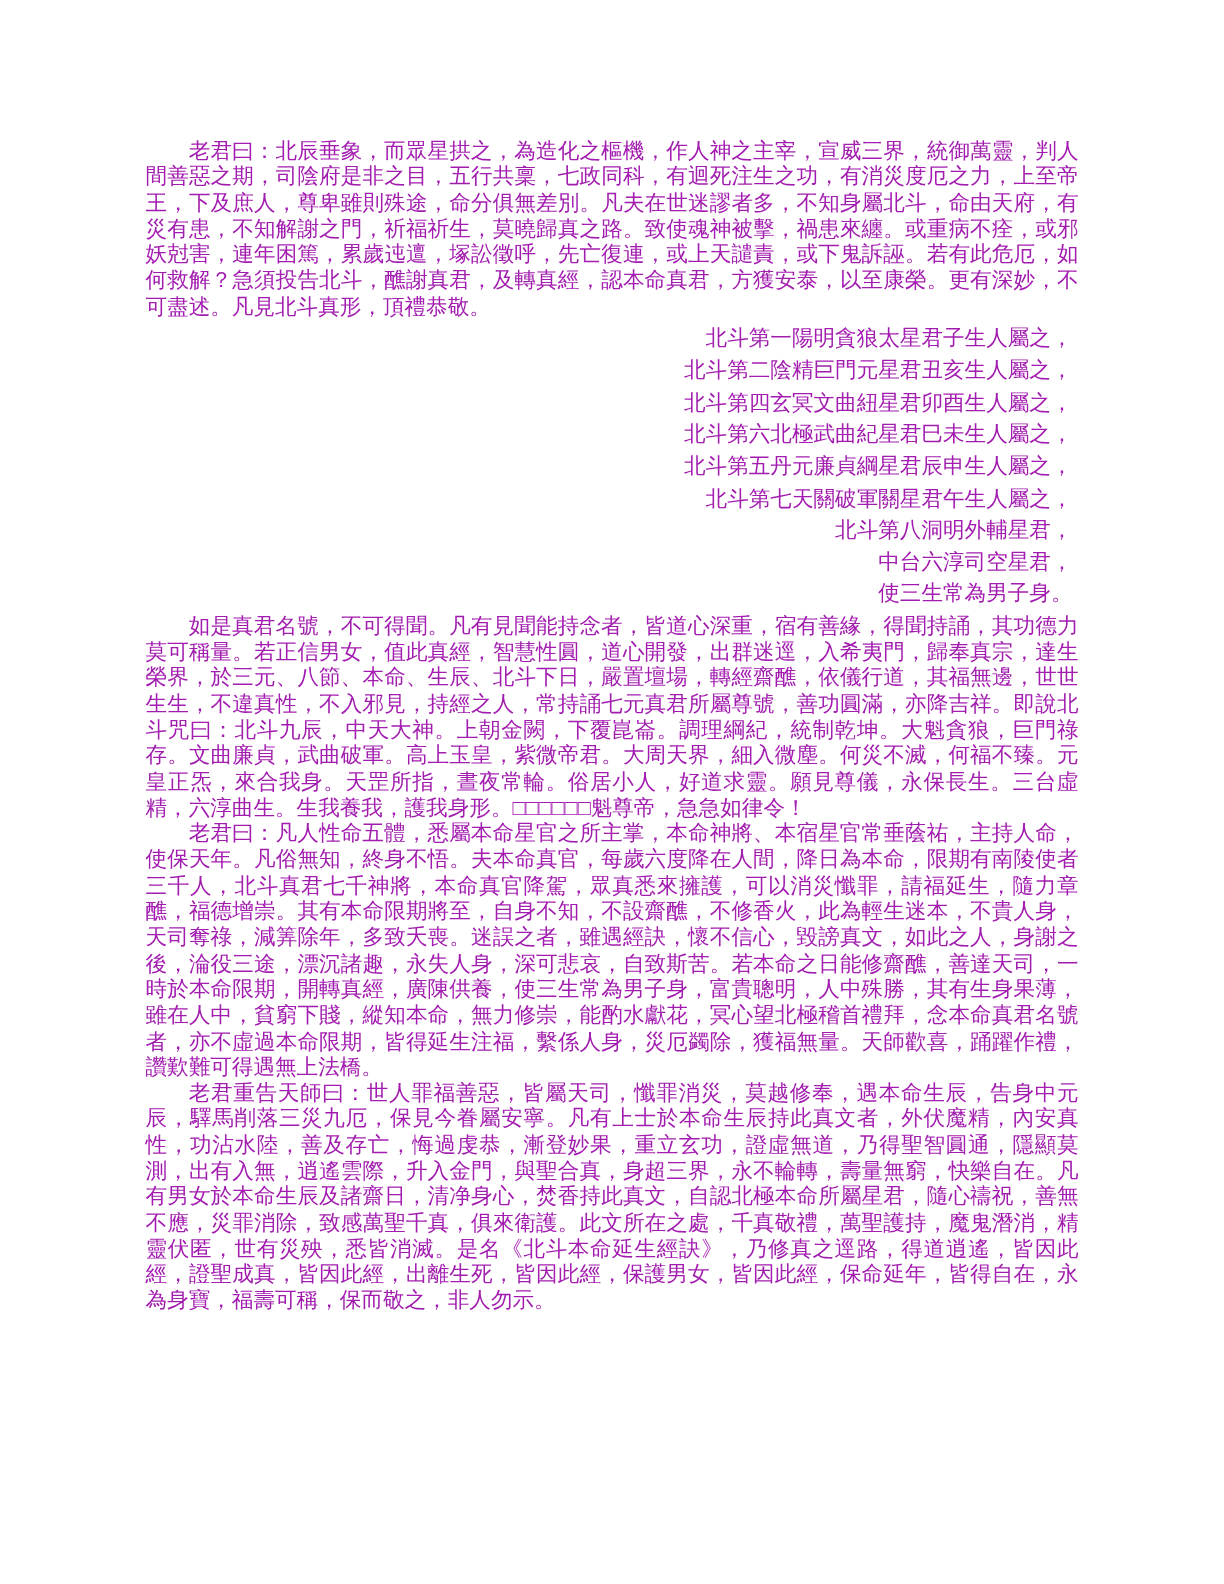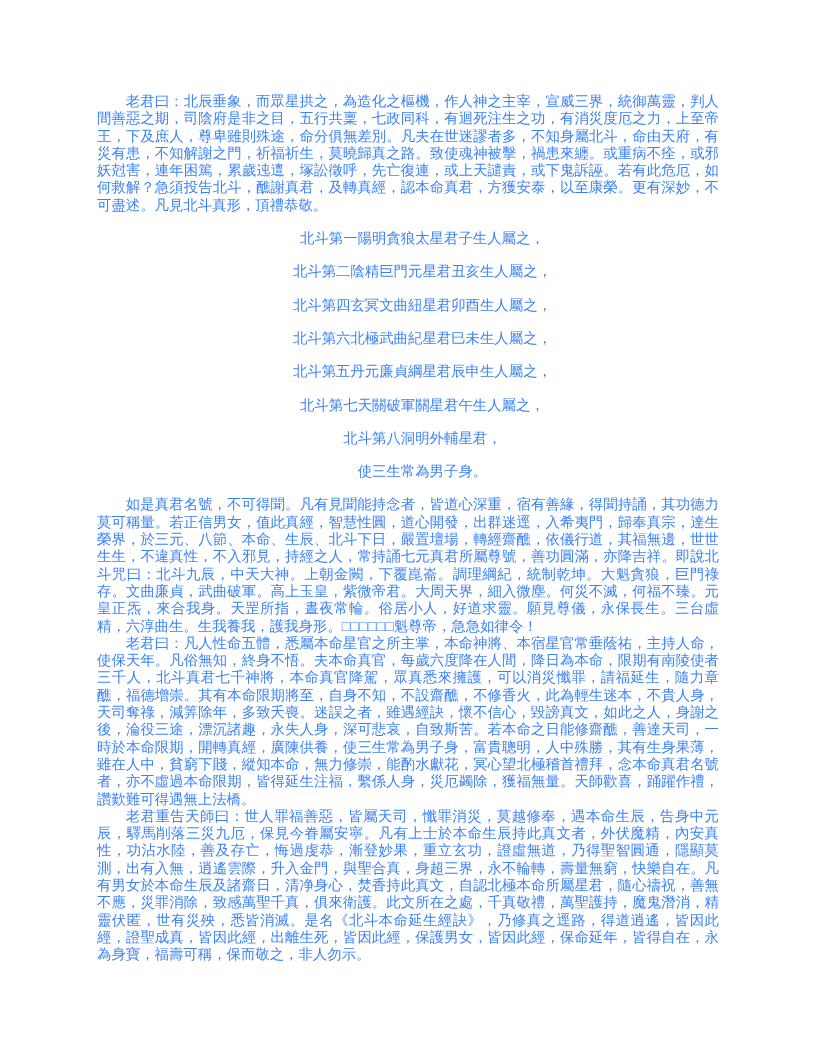--- a/index.html
+++ b/index.html
@@ -11,47 +11,48 @@
     width: 816px;
     height: 1056px;
     overflow: hidden;
   }
   .page {
     box-sizing: border-box;
     width: 816px;
     height: 1056px;
     padding: 93px 97px 40px 97px;
     background: #ffffff;
-    color: #3b82f6;
+    color: #a21caf;
     font-family: "Liberation Serif", "DejaVu Serif", serif;
     font-size: 14.4px;
     line-height: 17.3px;
   }
   .para {
     margin: 0;
     text-align: justify;
     text-indent: 2em;
     word-break: break-all;
   }
   .list-line {
-    margin: 16px;
+    margin: 4px;
     padding-left: 2em;
-    text-align: center;
+    text-align: right;
     white-space: nowrap;
   }
 </style>
 </head>
 <body>
 
 <div class="page">
   <p class="para">老君曰：北辰垂象，而眾星拱之，為造化之樞機，作人神之主宰，宣威三界，統御萬靈，判人間善惡之期，司陰府是非之目，五行共稟，七政同科，有迴死注生之功，有消災度厄之力，上至帝王，下及庶人，尊卑雖則殊途，命分俱無差別。凡夫在世迷謬者多，不知身屬北斗，命由天府，有災有患，不知解謝之門，祈福祈生，莫曉歸真之路。致使魂神被擊，禍患來纏。或重病不痊，或邪妖尅害，連年困篤，累歲迍邅，塚訟徵呼，先亡復連，或上天譴責，或下鬼訴誣。若有此危厄，如何救解？急須投告北斗，醮謝真君，及轉真經，認本命真君，方獲安泰，以至康榮。更有深妙，不可盡述。凡見北斗真形，頂禮恭敬。</p>
   <p class="list-line">北斗第一陽明貪狼太星君子生人屬之，</p>
   <p class="list-line">北斗第二陰精巨門元星君丑亥生人屬之，</p>
   <p class="list-line">北斗第四玄冥文曲紐星君卯酉生人屬之，</p>
   <p class="list-line">北斗第六北極武曲紀星君巳未生人屬之，</p>
   <p class="list-line">北斗第五丹元廉貞綱星君辰申生人屬之，</p>
   <p class="list-line">北斗第七天關破軍關星君午生人屬之，</p>
   <p class="list-line">北斗第八洞明外輔星君，</p>
+  <p class="list-line">中台六淳司空星君，</p>
   <p class="list-line">使三生常為男子身。</p>
   <p class="para">如是真君名號，不可得聞。凡有見聞能持念者，皆道心深重，宿有善緣，得聞持誦，其功德力莫可稱量。若正信男女，值此真經，智慧性圓，道心開發，出群迷逕，入希夷門，歸奉真宗，達生榮界，於三元、八節、本命、生辰、北斗下日，嚴置壇場，轉經齋醮，依儀行道，其福無邊，世世生生，不違真性，不入邪見，持經之人，常持誦七元真君所屬尊號，善功圓滿，亦降吉祥。即說北斗咒曰：北斗九辰，中天大神。上朝金闕，下覆崑崙。調理綱紀，統制乾坤。大魁貪狼，巨門祿存。文曲廉貞，武曲破軍。高上玉皇，紫微帝君。大周天界，細入微塵。何災不滅，何福不臻。元皇正炁，來合我身。天罡所指，晝夜常輪。俗居小人，好道求靈。願見尊儀，永保長生。三台虛精，六淳曲生。生我養我，護我身形。□□□□□□魁尊帝，急急如律令！</p>
   <p class="para">老君曰：凡人性命五體，悉屬本命星官之所主掌，本命神將、本宿星官常垂蔭祐，主持人命，使保天年。凡俗無知，終身不悟。夫本命真官，每歲六度降在人間，降日為本命，限期有南陵使者三千人，北斗真君七千神將，本命真官降駕，眾真悉來擁護，可以消災懺罪，請福延生，隨力章醮，福德增崇。其有本命限期將至，自身不知，不設齋醮，不修香火，此為輕生迷本，不貴人身，天司奪祿，減筭除年，多致夭喪。迷誤之者，雖遇經訣，懷不信心，毀謗真文，如此之人，身謝之後，淪役三途，漂沉諸趣，永失人身，深可悲哀，自致斯苦。若本命之日能修齋醮，善達天司，一時於本命限期，開轉真經，廣陳供養，使三生常為男子身，富貴聰明，人中殊勝，其有生身果薄，雖在人中，貧窮下賤，縱知本命，無力修崇，能酌水獻花，冥心望北極稽首禮拜，念本命真君名號者，亦不虛過本命限期，皆得延生注福，繫係人身，災厄蠲除，獲福無量。天師歡喜，踊躍作禮，讚歎難可得遇無上法橋。</p>
   <p class="para">老君重告天師曰：世人罪福善惡，皆屬天司，懺罪消災，莫越修奉，遇本命生辰，告身中元辰，驛馬削落三災九厄，保見今眷屬安寧。凡有上士於本命生辰持此真文者，外伏魔精，內安真性，功沾水陸，善及存亡，悔過虔恭，漸登妙果，重立玄功，證虛無道，乃得聖智圓通，隱顯莫測，出有入無，逍遙雲際，升入金門，與聖合真，身超三界，永不輪轉，壽量無窮，快樂自在。凡有男女於本命生辰及諸齋日，清净身心，焚香持此真文，自認北極本命所屬星君，隨心禱祝，善無不應，災罪消除，致感萬聖千真，俱來衛護。此文所在之處，千真敬禮，萬聖護持，魔鬼潛消，精靈伏匿，世有災殃，悉皆消滅。是名《北斗本命延生經訣》，乃修真之逕路，得道逍遙，皆因此經，證聖成真，皆因此經，出離生死，皆因此經，保護男女，皆因此經，保命延年，皆得自在，永為身寶，福壽可稱，保而敬之，非人勿示。</p>
 </div>
 
 </body></html>

